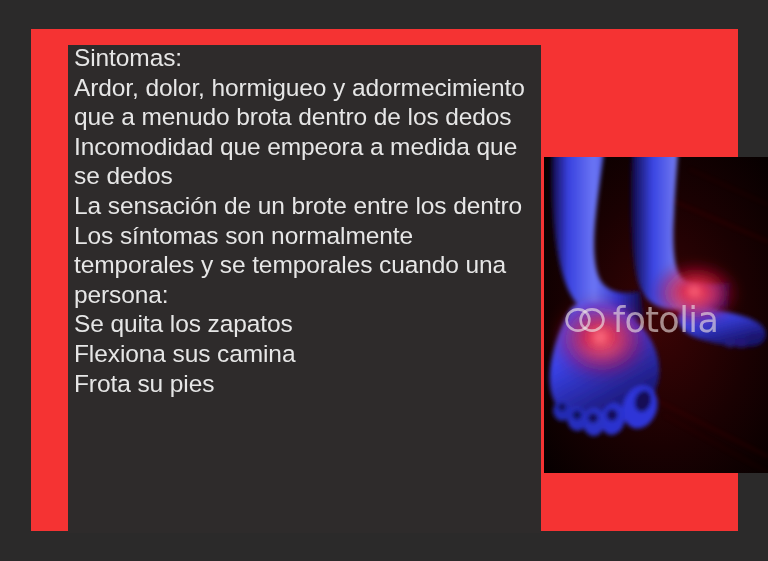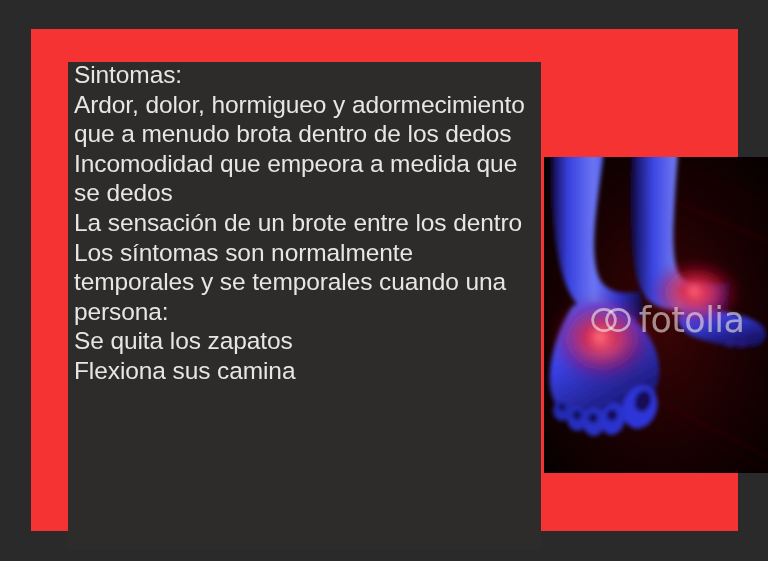--- a/index.html
+++ b/index.html
@@ -29,21 +29,21 @@
     top: 29px;
     width: 707px;
     height: 502px;
     background: #f53333;
   }
 
   
   #textpanel {
     position: absolute;
     left: 37px;
-    top: 33px;
+    top: 16px;
     width: 473px;
     height: 488px;
     background: #2e2b2b;
     overflow: hidden;
   }
 
   #symptom-list {
     position: absolute;
     left: 6px;
     top: -2px;
@@ -69,29 +69,28 @@
     width: 225px;
     height: 316px;
     background: #0a0000;
     overflow: hidden;
   }
   #photo svg { display: block; }
 
   
   #watermark {
     position: absolute;
-    left: 0;
+    left: 8px;
     top: 139px;
     width: 179px;
     height: 48px;
     display: flex;
     align-items: center;
     justify-content: center;
     pointer-events: none;
-    padding-left: 34px;
   }
   #wm-logo {
     width: 40px;
     height: 26px;
     margin-right: 8px;
     flex: none;
   }
   #wm-text {
     color: rgba(235,225,225,0.62);
     font-size: 35px;
@@ -113,20 +112,21 @@
         <li>Ardor, dolor, hormigueo y adormecimiento</li>
         <li>que a menudo brota dentro de los dedos</li>
         <li>Incomodidad que empeora a medida que</li>
         <li>se dedos</li>
         <li>La sensación de un brote entre los dentro</li>
         <li>Los síntomas son normalmente</li>
         <li>temporales y se temporales cuando una</li>
         <li>persona:</li>
         <li>Se quita los zapatos</li>
         <li>Flexiona sus camina</li>
+        <li>Frota su pies</li>
       </ul>
     </div>
 
     <div id="photo">
       <svg width="225" height="316" viewBox="0 0 225 316">
         <defs>
           <radialGradient id="bgGlow" cx="52%" cy="52%" r="72%">
             <stop offset="0%" stop-color="#3a0405"></stop>
             <stop offset="55%" stop-color="#1a0102"></stop>
             <stop offset="100%" stop-color="#050000"></stop>

